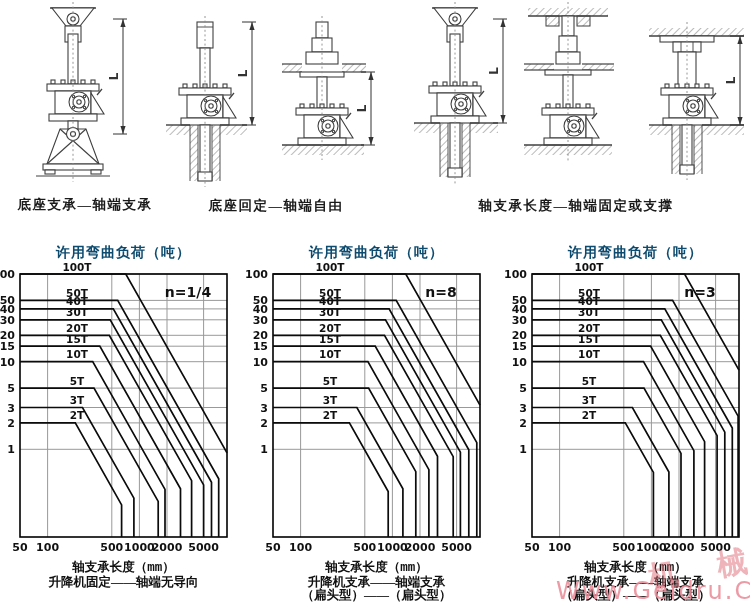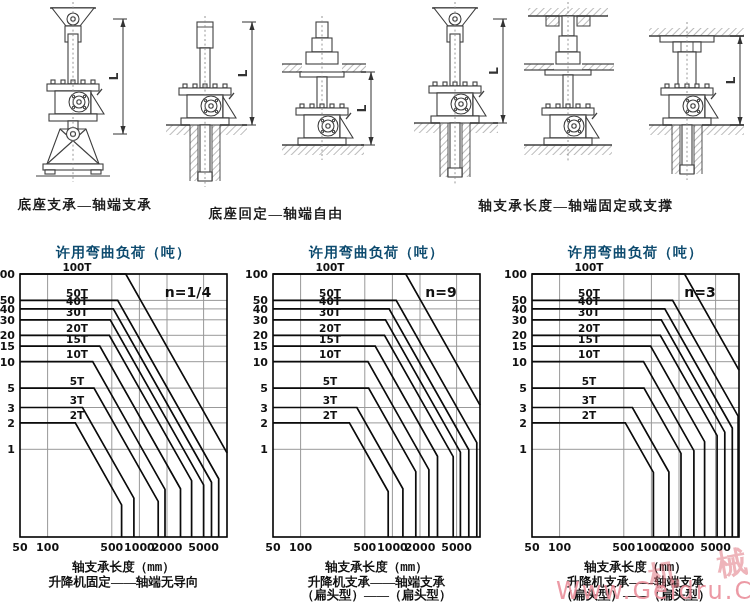--- a/index.html
+++ b/index.html
@@ -286,21 +286,21 @@
         <line x1="730" y1="125" x2="744" y2="125" stroke="#333" stroke-width="1"></line>
         <line x1="740" y1="36" x2="740" y2="125" stroke="#333" stroke-width="1"></line>
         <polygon points="740,36 737.4,44 742.6,44" fill="#333"></polygon>
         <polygon points="740,125 737.4,117 742.6,117" fill="#333"></polygon>
         <text x="735" y="80.5" text-anchor="middle" class="dimlab" transform="rotate(-90 735 80.5)">L</text>
         <line x1="687" y1="22" x2="687" y2="180" stroke="#8a8a8a" stroke-width="0.9" stroke-dasharray="2 2.6"></line>
       </g>
     </svg>
 
   <div class="caption" style="left:5px;top:196px;width:160px;">底座支承—轴端支承</div>
-  <div class="caption" style="left:196px;top:197px;width:160px;margin-top:8px;">底座回定—轴端自由</div>
+  <div class="caption" style="left:196px;top:197px;width:160px;">底座回定—轴端自由</div>
   <div class="caption" style="left:476px;top:197px;width:200px;">轴支承长度—轴端固定或支撑</div>
 
   <div class="chart" style="left:-10px;">
     <div class="chart-title">许用弯曲负荷（吨）</div>
     <svg class="plot-svg" width="250" height="300">
         <line x1="30" x2="237" y1="189.3" y2="189.3" stroke="#999" stroke-width="1"></line>
         <line x1="30" x2="237" y1="162.9" y2="162.9" stroke="#999" stroke-width="1"></line>
         <line x1="30" x2="237" y1="147.5" y2="147.5" stroke="#999" stroke-width="1"></line>
         <line x1="30" x2="237" y1="128.1" y2="128.1" stroke="#999" stroke-width="1"></line>
         <line x1="30" x2="237" y1="101.7" y2="101.7" stroke="#999" stroke-width="1"></line>
@@ -410,21 +410,21 @@
         <text x="25" y="151.5" text-anchor="end" class="tick">3</text>
         <text x="25" y="132.1" text-anchor="end" class="tick">5</text>
         <text x="25" y="105.7" text-anchor="end" class="tick">10</text>
         <text x="25" y="90.2" text-anchor="end" class="tick">15</text>
         <text x="25" y="79.3" text-anchor="end" class="tick">20</text>
         <text x="25" y="63.8" text-anchor="end" class="tick">30</text>
         <text x="25" y="52.9" text-anchor="end" class="tick">40</text>
         <text x="25" y="44.4" text-anchor="end" class="tick">50</text>
         <text x="25" y="18.0" text-anchor="end" class="tick">100</text>
       </svg>
-    <div class="annot">n=9</div>
+    <div class="annot">n=8</div>
     <div class="xlab first">轴支承长度（mm）</div>
     <div class="xlab">升降机支承——轴端支承</div>
     <div class="xlab">（扁头型）——（扁头型）</div>
   </div>
 
   <div class="chart" style="left:502px;">
     <div class="chart-title">许用弯曲负荷（吨）</div>
     <svg class="plot-svg" width="250" height="300">
         <line x1="30" x2="237" y1="189.3" y2="189.3" stroke="#999" stroke-width="1"></line>
         <line x1="30" x2="237" y1="162.9" y2="162.9" stroke="#999" stroke-width="1"></line>

